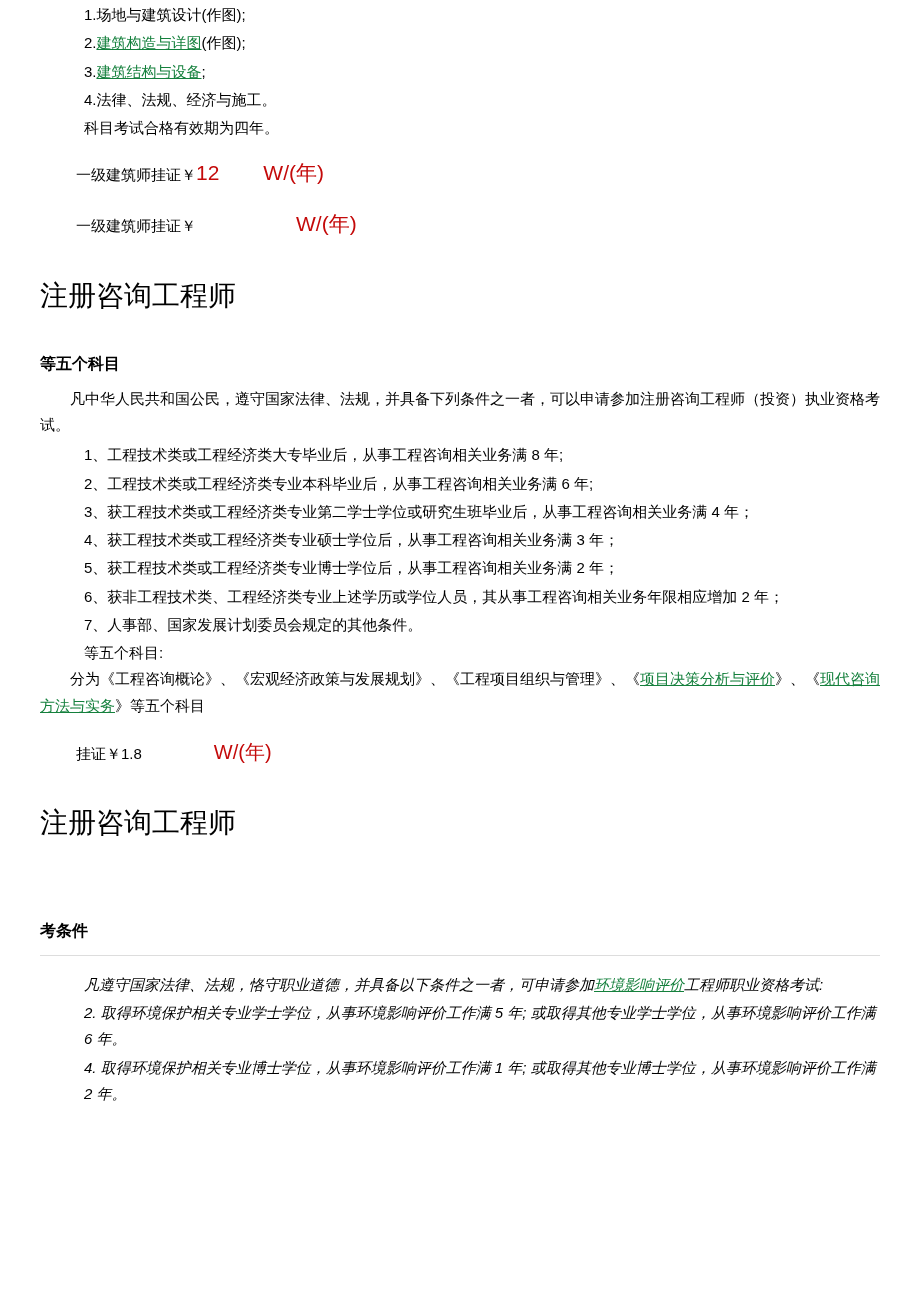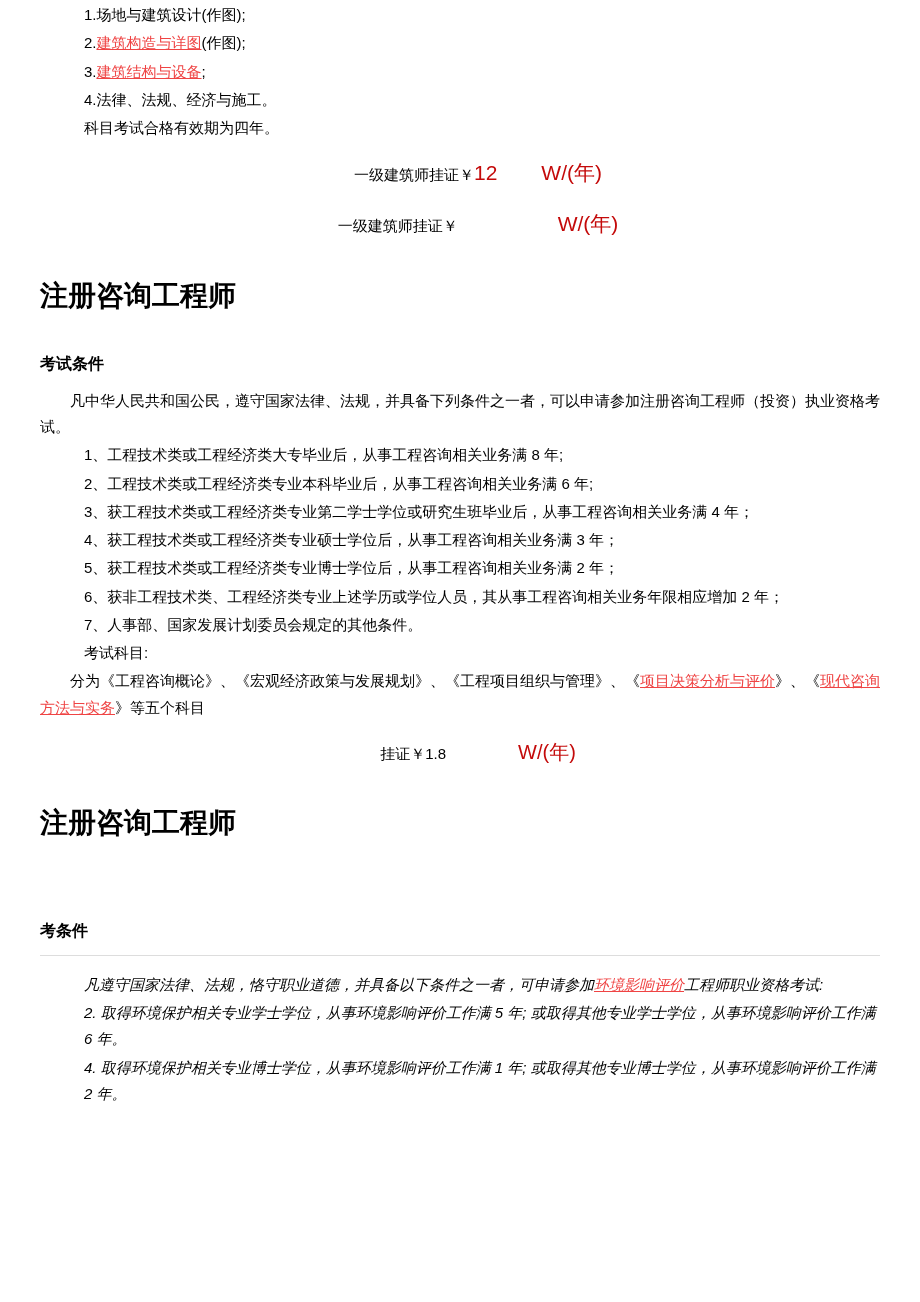--- a/index.html
+++ b/index.html
@@ -10,50 +10,50 @@
     font-family: "Microsoft YaHei", "SimSun", Arial, sans-serif;
     font-size: 15px;
     color: #000;
     line-height: 1.75;
     width: 920px;
     padding: 0 40px 40px 40px;
     box-sizing: border-box;
     background: #fff;
   }
   a {
-    color: #ef4444;
+    color: #15803d;
     text-decoration: underline;
   }
   .indent1 {
     padding-left: 44px;
   }
   .para-indent {
     text-indent: 2em;
+    font-family: Liberation Mono, monospace;
   }
   .price-row {
     padding-left: 36px;
     margin: 14px 0;
     font-size: 15px;
-    text-align: center;
   }
   .price-red {
     color: #c40a0a;
     font-size: 20px;
     font-family: Arial, sans-serif;
   }
   .price-red-big {
     color: #c40a0a;
     font-size: 21px;
     font-family: Arial, sans-serif;
     letter-spacing: 0;
   }
   .gap-big { display:inline-block; width:44px; }
   h1 {
     font-size: 28px;
-    font-weight: 700;
+    font-weight: 400;
     margin: 28px 0 30px 0;
   }
   h2 {
     font-size: 16px;
     font-weight: 700;
     margin: 26px 0 10px 0;
   }
   hr.sep {
     border: none;
     border-top: 1px solid #ddd;
@@ -83,33 +83,33 @@
 <div class="price-row">
   <span>一级建筑师挂证￥</span><span class="price-red-big">12</span><span class="gap-big"></span><span class="price-red-big">W/(年)</span>
 </div>
 
 <div class="price-row">
   <span>一级建筑师挂证￥</span><span class="price-red-big"></span><span class="gap-big"></span><span style="display:inline-block;width:56px;"></span><span class="price-red-big">W/(年)</span>
 </div>
 
 <h1>注册咨询工程师</h1>
 
-<h2>考试条件</h2>
+<h2>等五个科目</h2>
 
 <div class="body-line para-indent">凡中华人民共和国公民，遵守国家法律、法规，并具备下列条件之一者，可以申请参加注册咨询工程师（投资）执业资格考试。</div>
 
 <div class="indent1 body-line">1、工程技术类或工程经济类大专毕业后，从事工程咨询相关业务满 8 年;</div>
 <div class="indent1 body-line">2、工程技术类或工程经济类专业本科毕业后，从事工程咨询相关业务满 6 年;</div>
 <div class="indent1 body-line">3、获工程技术类或工程经济类专业第二学士学位或研究生班毕业后，从事工程咨询相关业务满 4 年；</div>
 <div class="indent1 body-line">4、获工程技术类或工程经济类专业硕士学位后，从事工程咨询相关业务满 3 年；</div>
 <div class="indent1 body-line">5、获工程技术类或工程经济类专业博士学位后，从事工程咨询相关业务满 2 年；</div>
 <div class="indent1 body-line">6、获非工程技术类、工程经济类专业上述学历或学位人员，其从事工程咨询相关业务年限相应增加 2 年；</div>
 <div class="indent1 body-line">7、人事部、国家发展计划委员会规定的其他条件。</div>
 
-<div class="indent1 body-line">考试科目:</div>
+<div class="indent1 body-line">等五个科目:</div>
 <div class="body-line para-indent">
   <span>分为《工程咨询概论》、《宏观经济政策与发展规划》、《工程项目组织与管理》、《</span><a href="#">项目决策分析与评价</a><span>》、《</span><a href="#">现代咨询方法与实务</a><span>》等五个科目</span>
 </div>
 
 <div class="price-row">
   <span>挂证￥</span><span>1.8</span><span style="display:inline-block;width:72px;"></span><span class="price-red">W/(年)</span>
 </div>
 
 <h1>注册咨询工程师</h1>
 

